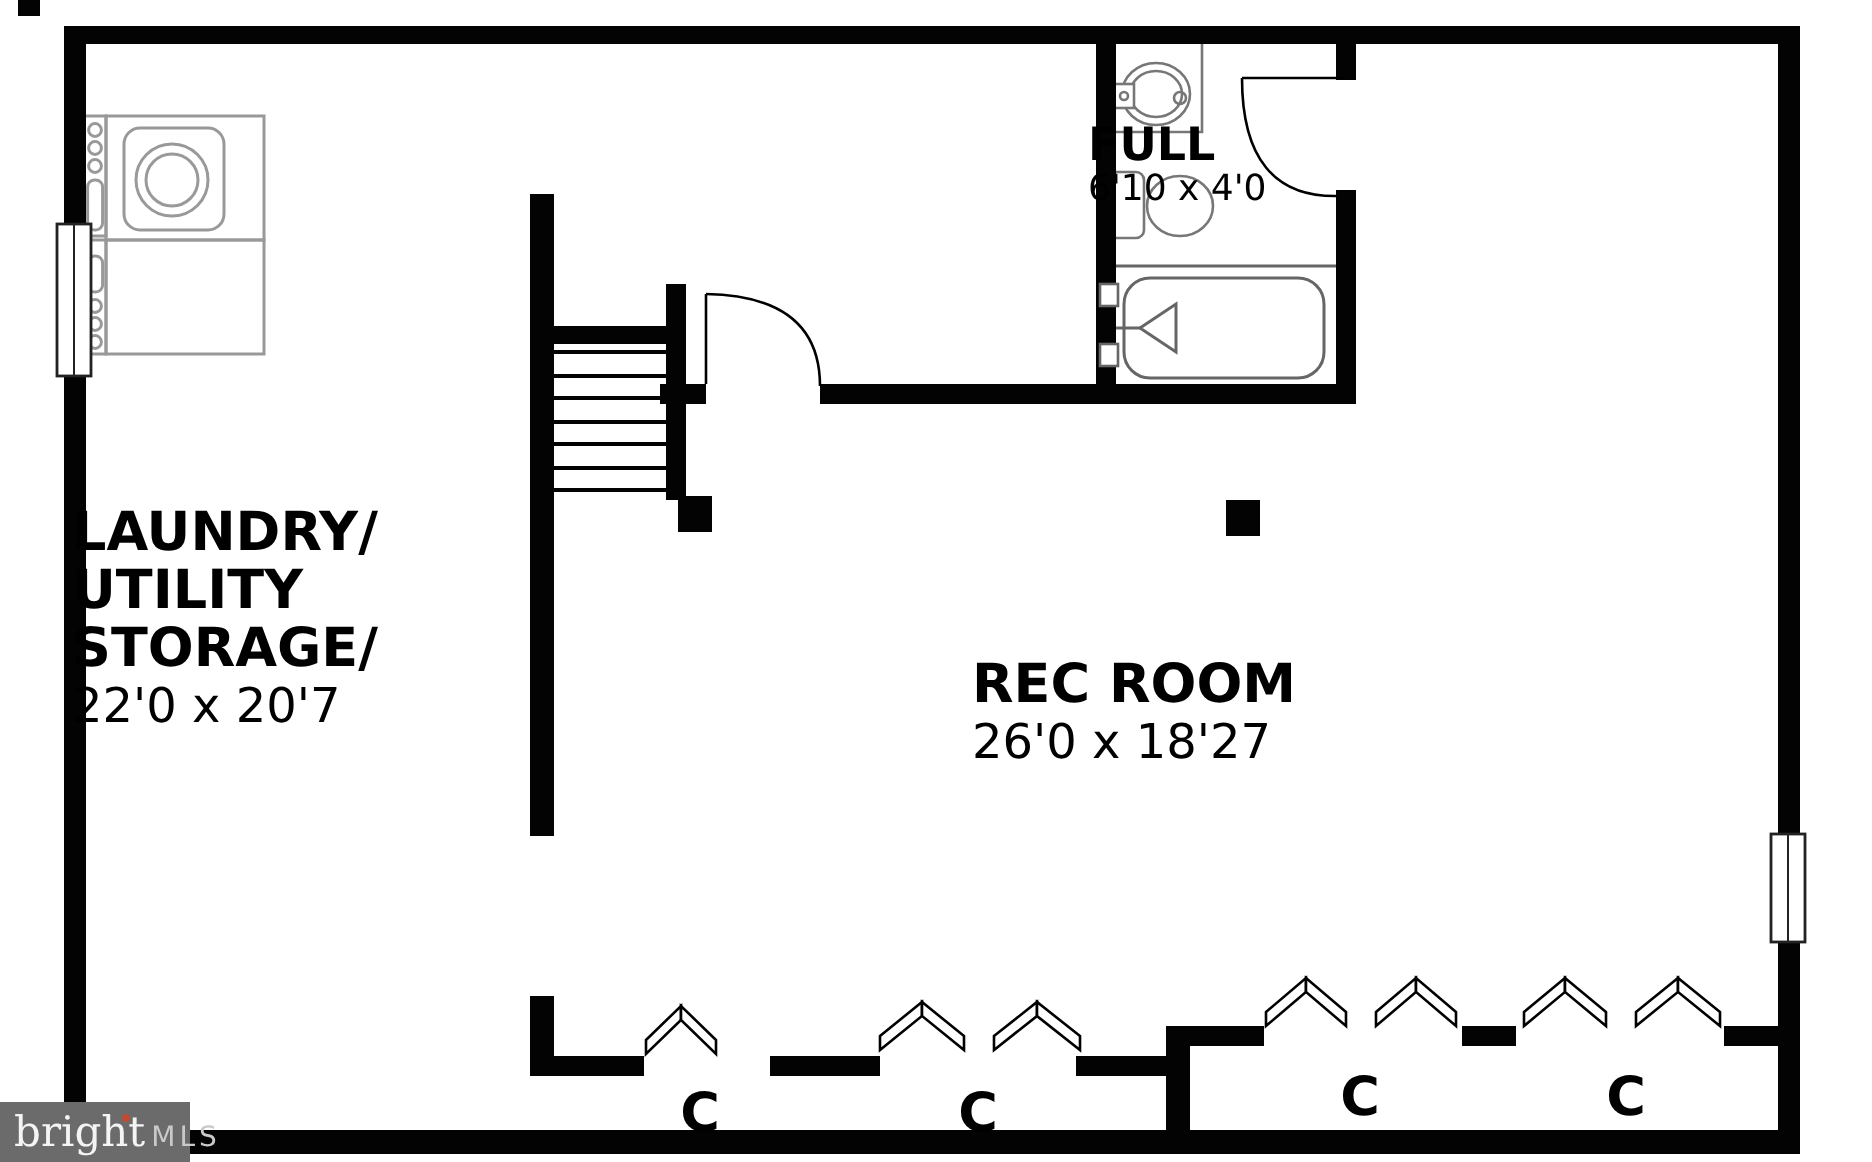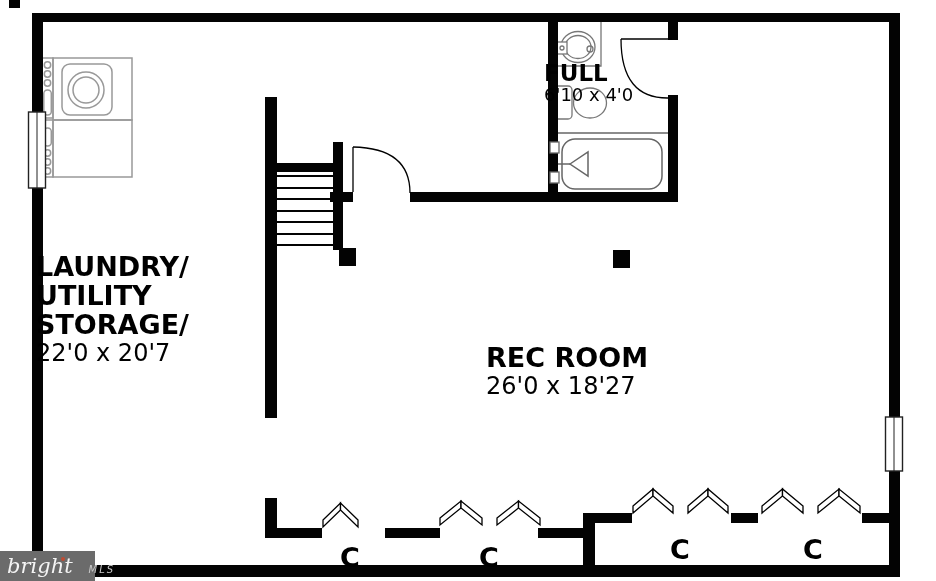--- a/index.html
+++ b/index.html
@@ -3,31 +3,31 @@
 <meta charset="utf-8">
 <style>
   html,body{margin:0;padding:0;background:#fff;}
   .stage{position:relative;width:936px;height:581px;background:#ffffff;overflow:hidden;
          font-family:"DejaVu Sans","Liberation Sans",sans-serif;color:#000;}
   .stage svg{position:absolute;left:0;top:0;}
   .lbl{position:absolute;line-height:1.08;}
   .room-name{font-weight:bold;font-size:27px;letter-spacing:0px;}
   .room-dims{font-size:24px;font-weight:normal;margin-top:2px;}
   .laundry-block{left:36px;top:252px;width:232px;}
-  .rec-block{left:486px;top:328px;width:236px;margin-top:15px;}
+  .rec-block{left:486px;top:328px;width:236px;}
   .bath-block{left:544px;top:62px;width:128px;}
   .bath-block .room-name{font-size:23px;line-height:1.0;}
   .bath-block .room-dims{font-size:18px;margin-top:0;}
   .closet-label{position:absolute;font-weight:bold;font-size:27px;transform:translate(-50%,-50%);}
   .watermark{position:absolute;left:0;top:551px;width:95px;height:30px;background:#6b6b6b;
-             display:flex;align-items:baseline;padding:0;box-sizing:border-box;font-style:italic;}
+             display:flex;align-items:baseline;padding:0;box-sizing:border-box;}
   .wm-brand{font-family:"DejaVu Serif","Liberation Serif",serif;font-size:21px;color:#f4f4f4;
             margin-left:7px;line-height:30px;}
-  .wm-suffix{font-family:"DejaVu Sans","Liberation Sans",sans-serif;font-size:10px;color:#c9c9c9;
-             letter-spacing:2px;margin-left:16px;}
+  .wm-suffix{font-family:"DejaVu Sans","Liberation Sans",sans-serif;font-size:14px;color:#c9c9c9;
+             letter-spacing:2px;margin-left:3px;}
   .wm-dot{position:absolute;left:61px;top:6px;width:4px;height:4px;border-radius:50%;background:#bf4b32;}
 </style>
 </head>
 <body>
 
 <div class="stage">
 
   <svg width="936" height="581" viewBox="0 0 936 581">
 
     <g fill="none" stroke="#999" stroke-width="1.5">

